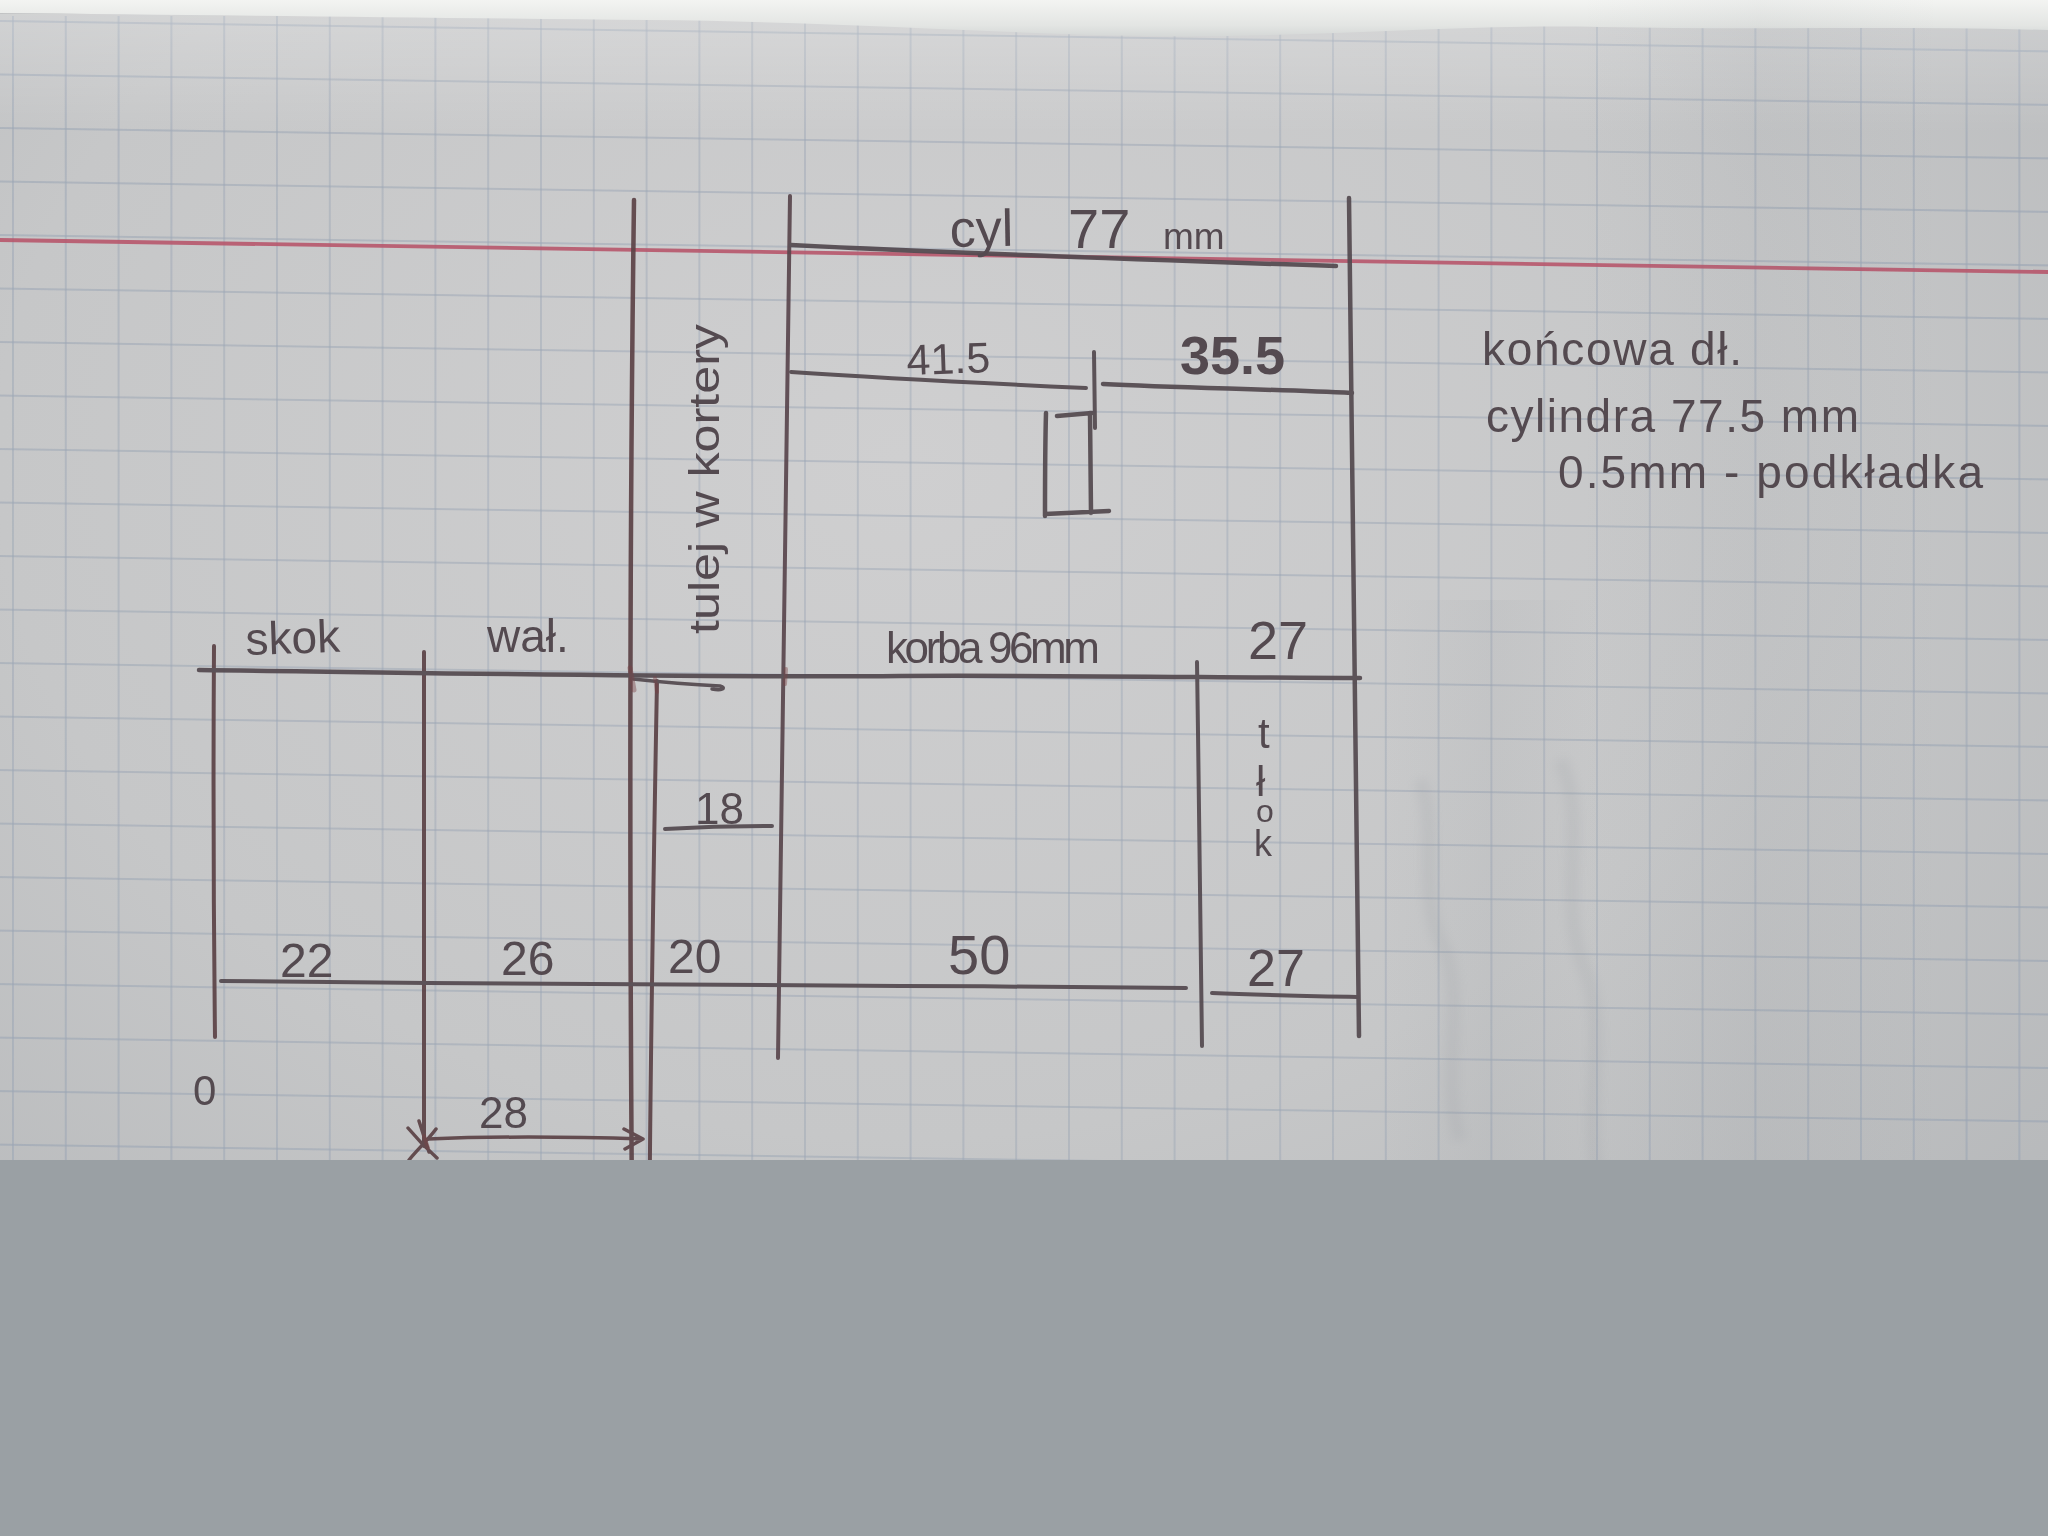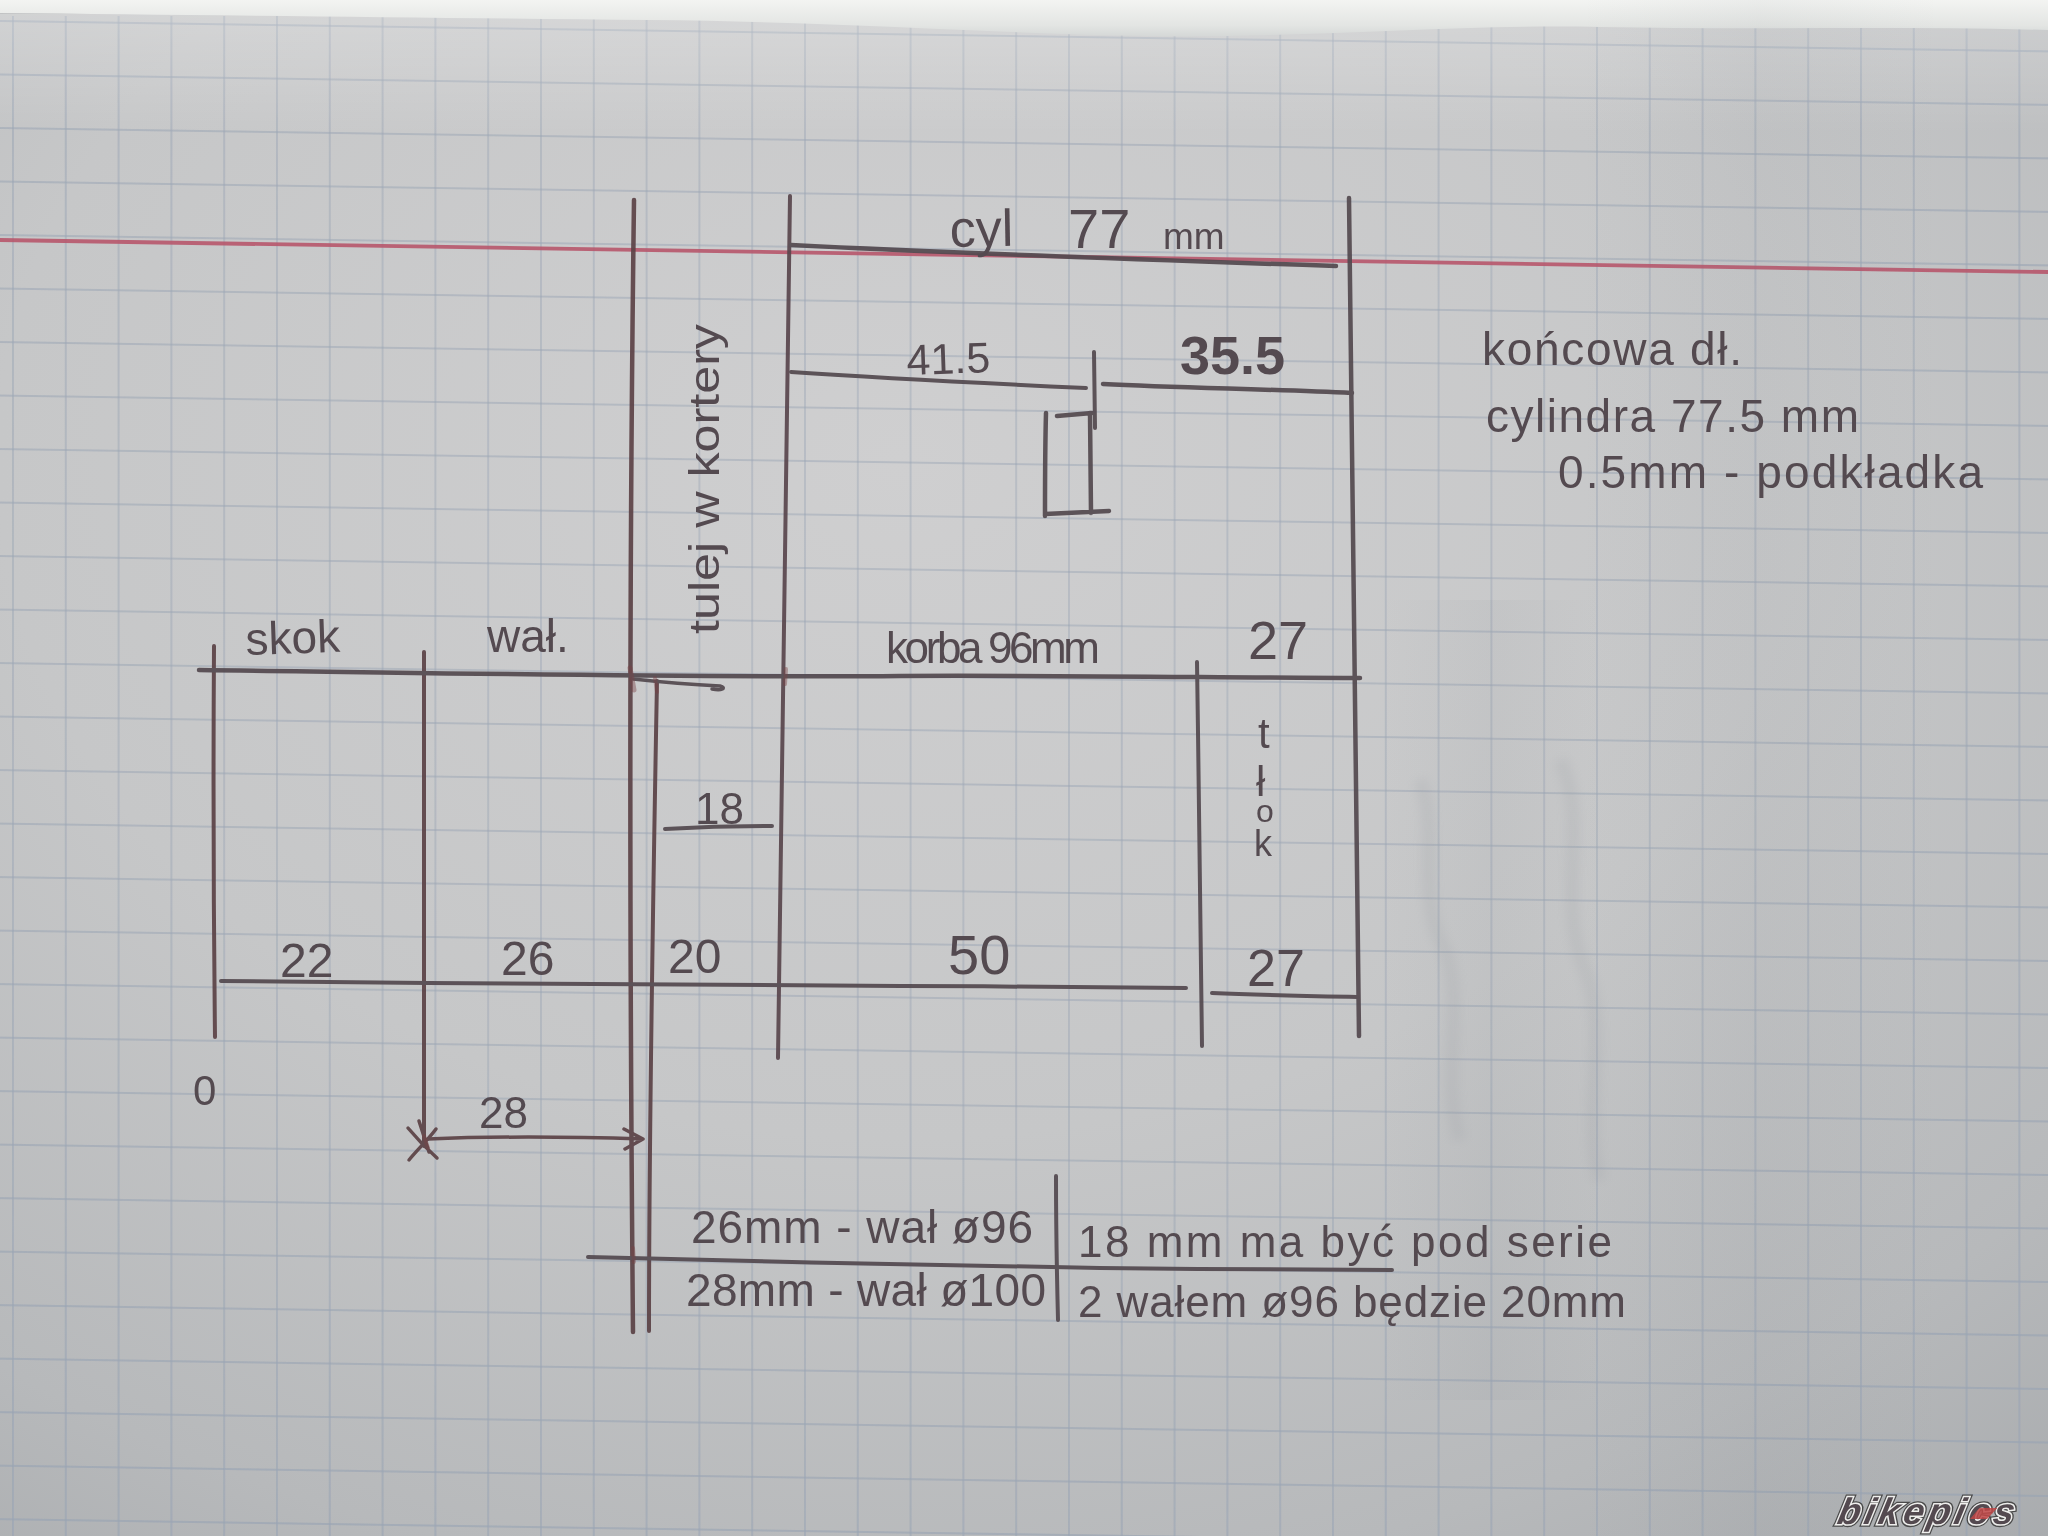--- a/index.html
+++ b/index.html
@@ -1,16 +1,16 @@
 <!DOCTYPE html>
 <html><head>
 <meta charset="utf-8">
 <style>
   html,body{margin:0;padding:0;background:#9aa0a4;}
-  #stage{position:relative;width:2048px;height:1536px;overflow:hidden;
+  #stage{position:relative;width:2048px;height:1160px;overflow:hidden;
     font-family:"Liberation Sans", sans-serif;text-decoration:underline;}
   svg{position:absolute;left:0;top:0;}
   text{font-family:"Liberation Sans", sans-serif;fill:#544a50;}
 </style>
 </head>
 <body>
 <div id="stage">
 <svg width="2048" height="1536" viewBox="0 0 2048 1536">
   <defs>
     <radialGradient id="paper" cx="0.44" cy="0.3" r="0.98">

